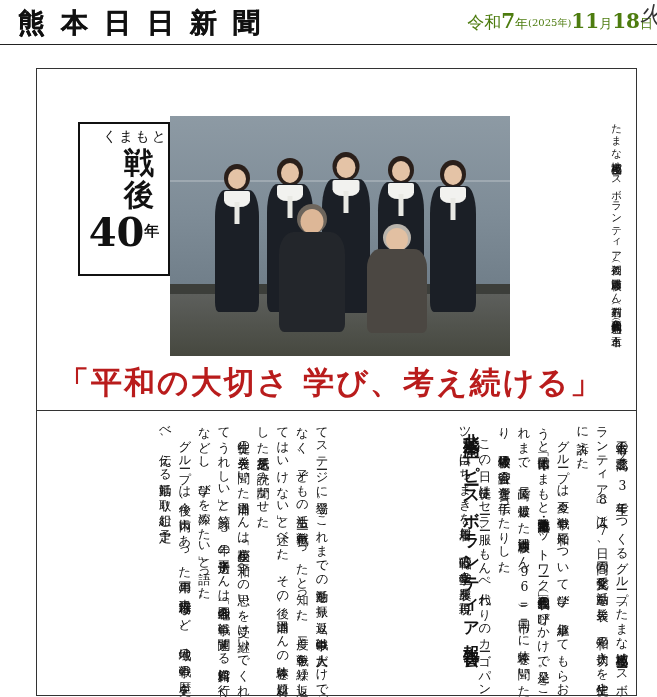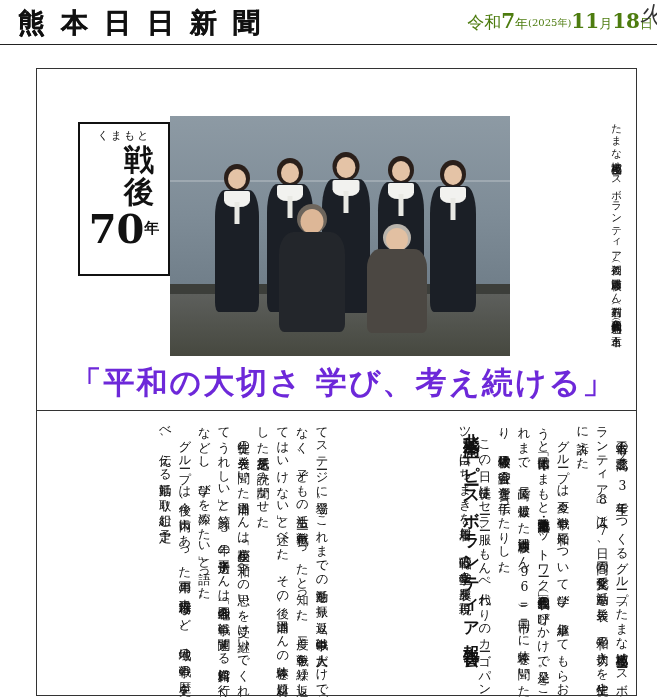--- a/index.html
+++ b/index.html
@@ -103,24 +103,25 @@
     left: 78px;
     top: 78px;
     width: 88px;
     height: 150px;
     border: 2px solid #111;
     background: #fff;
     z-index: 4;
     text-align: center;
   }
   .section-tag .kuma {
-    font-size: 11px;
+    font-size: 14px;
     letter-spacing: 2px;
     margin-top: 4px;
     color: #111;
+    text-align: right;
   }
   .section-tag .sengo {
     font-size: 30px;
     font-weight: bold;
     line-height: 1.05;
     letter-spacing: 1px;
     margin-top: 1px;
     padding-left: 31px;
   }
   .section-tag .years {
@@ -234,23 +235,22 @@
 
   
   .headline {
     position: absolute;
     left: 58px;
     top: 318px;
     width: 570px;
     font-size: 31px;
     font-weight: bold;
     letter-spacing: 2px;
-    color: #6d28d9;
+    color: #b91c1c;
     white-space: nowrap;
-    text-align: center;
   }
   .rule-under-head {
     position: absolute;
     left: 36px;
     top: 366px;
     width: 600px;
     height: 1px;
     background: #333;
   }
 
@@ -325,21 +325,21 @@
 
 <div class="page">
 
   <div class="rule-top"></div>
   <div class="rule-left"></div>
   <div class="rule-right"></div>
 
   <div class="section-tag">
     <div class="kuma">くまもと</div>
     <div class="sengo">戦後</div>
-    <div class="years"><span>70</span><span class="nen">年</span></div>
+    <div class="years"><span>40</span><span class="nen">年</span></div>
   </div>
 
   <div class="photo">
     <div class="wall"></div>
     <div class="wall-line"></div>
     <div class="stage"></div>
     <div class="floor"></div>
 
     <div class="fig" style="left:42px; top:48px; width:50px; height:150px;">
       <div class="head" style="width:26px;height:28px;"></div>

